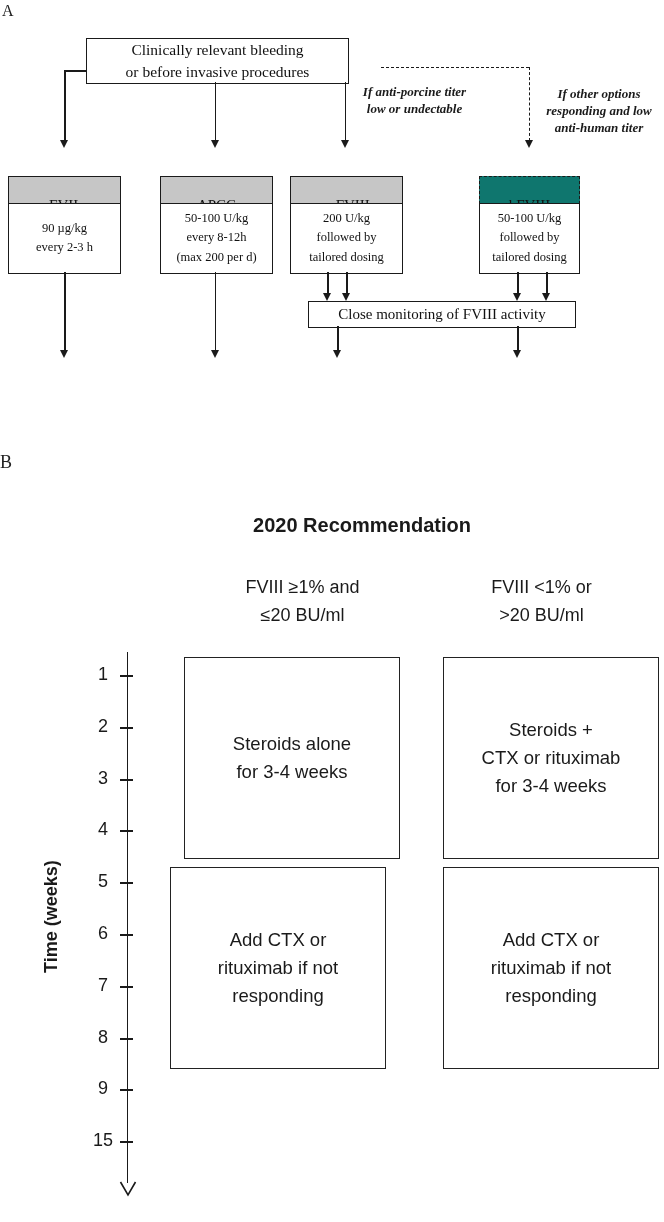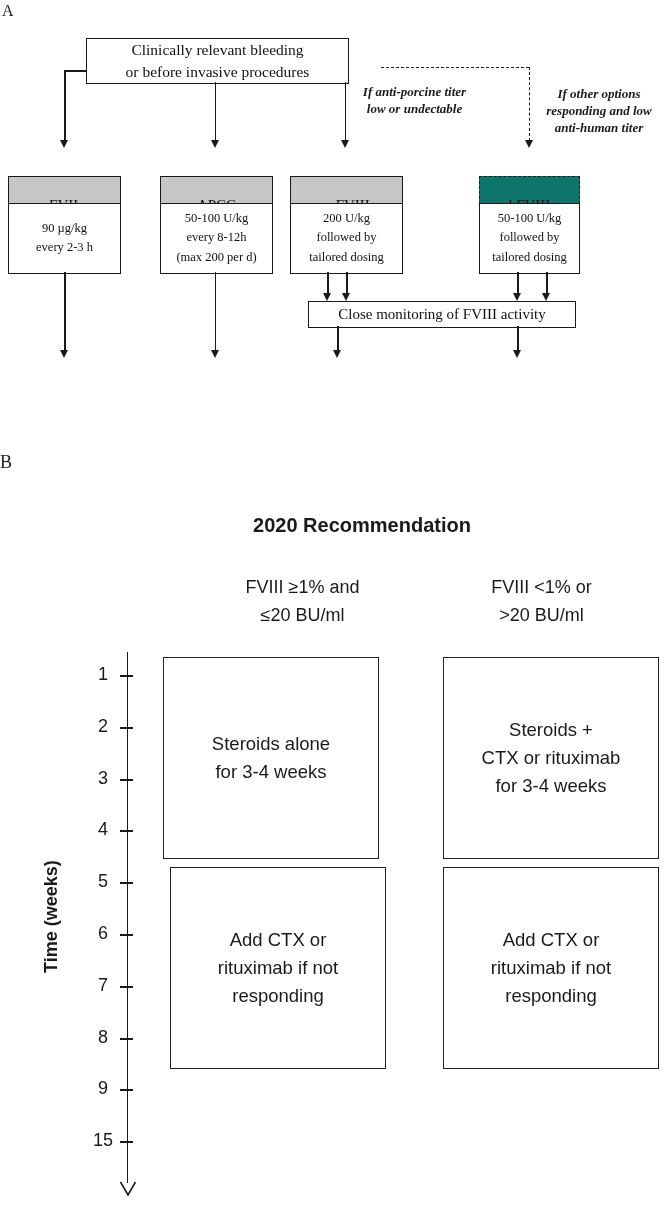--- a/index.html
+++ b/index.html
@@ -178,21 +178,21 @@
   <div class="wk" style="left:85px;top:716px;">2</div>
   <div class="wk" style="left:85px;top:768px;">3</div>
   <div class="wk" style="left:85px;top:819px;">4</div>
   <div class="wk" style="left:85px;top:871px;">5</div>
   <div class="wk" style="left:85px;top:923px;">6</div>
   <div class="wk" style="left:85px;top:975px;">7</div>
   <div class="wk" style="left:85px;top:1027px;">8</div>
   <div class="wk" style="left:85px;top:1078px;">9</div>
   <div class="wk" style="left:85px;top:1130px;">15</div>
 
-  <div class="pb-box" style="left:163px;top:657px;width:214px;height:200px;">
+  <div class="pb-box" style="left:184px;top:657px;width:214px;height:200px;">
     <div>Steroids alone</div>
     <div>for 3-4 weeks</div>
     <div></div>
   </div>
   <div class="pb-box" style="left:443px;top:657px;width:214px;height:200px;">
     <div>Steroids +</div>
     <div>CTX or rituximab</div>
     <div>for 3-4 weeks</div>
   </div>
   <div class="pb-box" style="left:170px;top:867px;width:214px;height:200px;">

